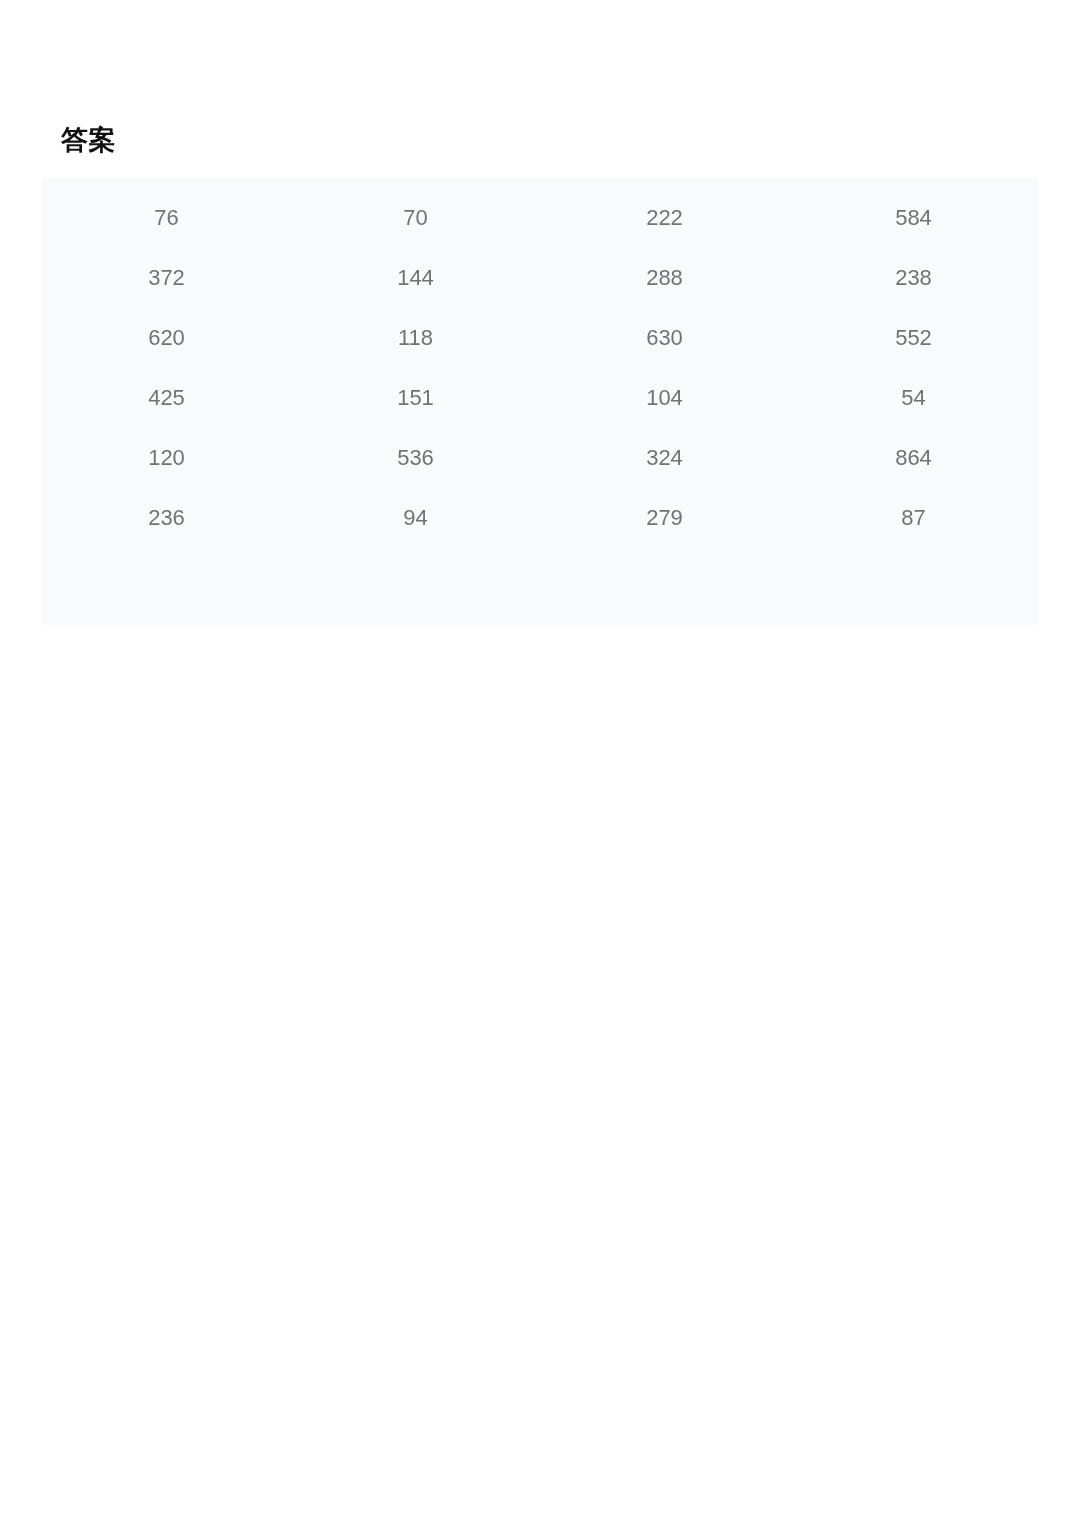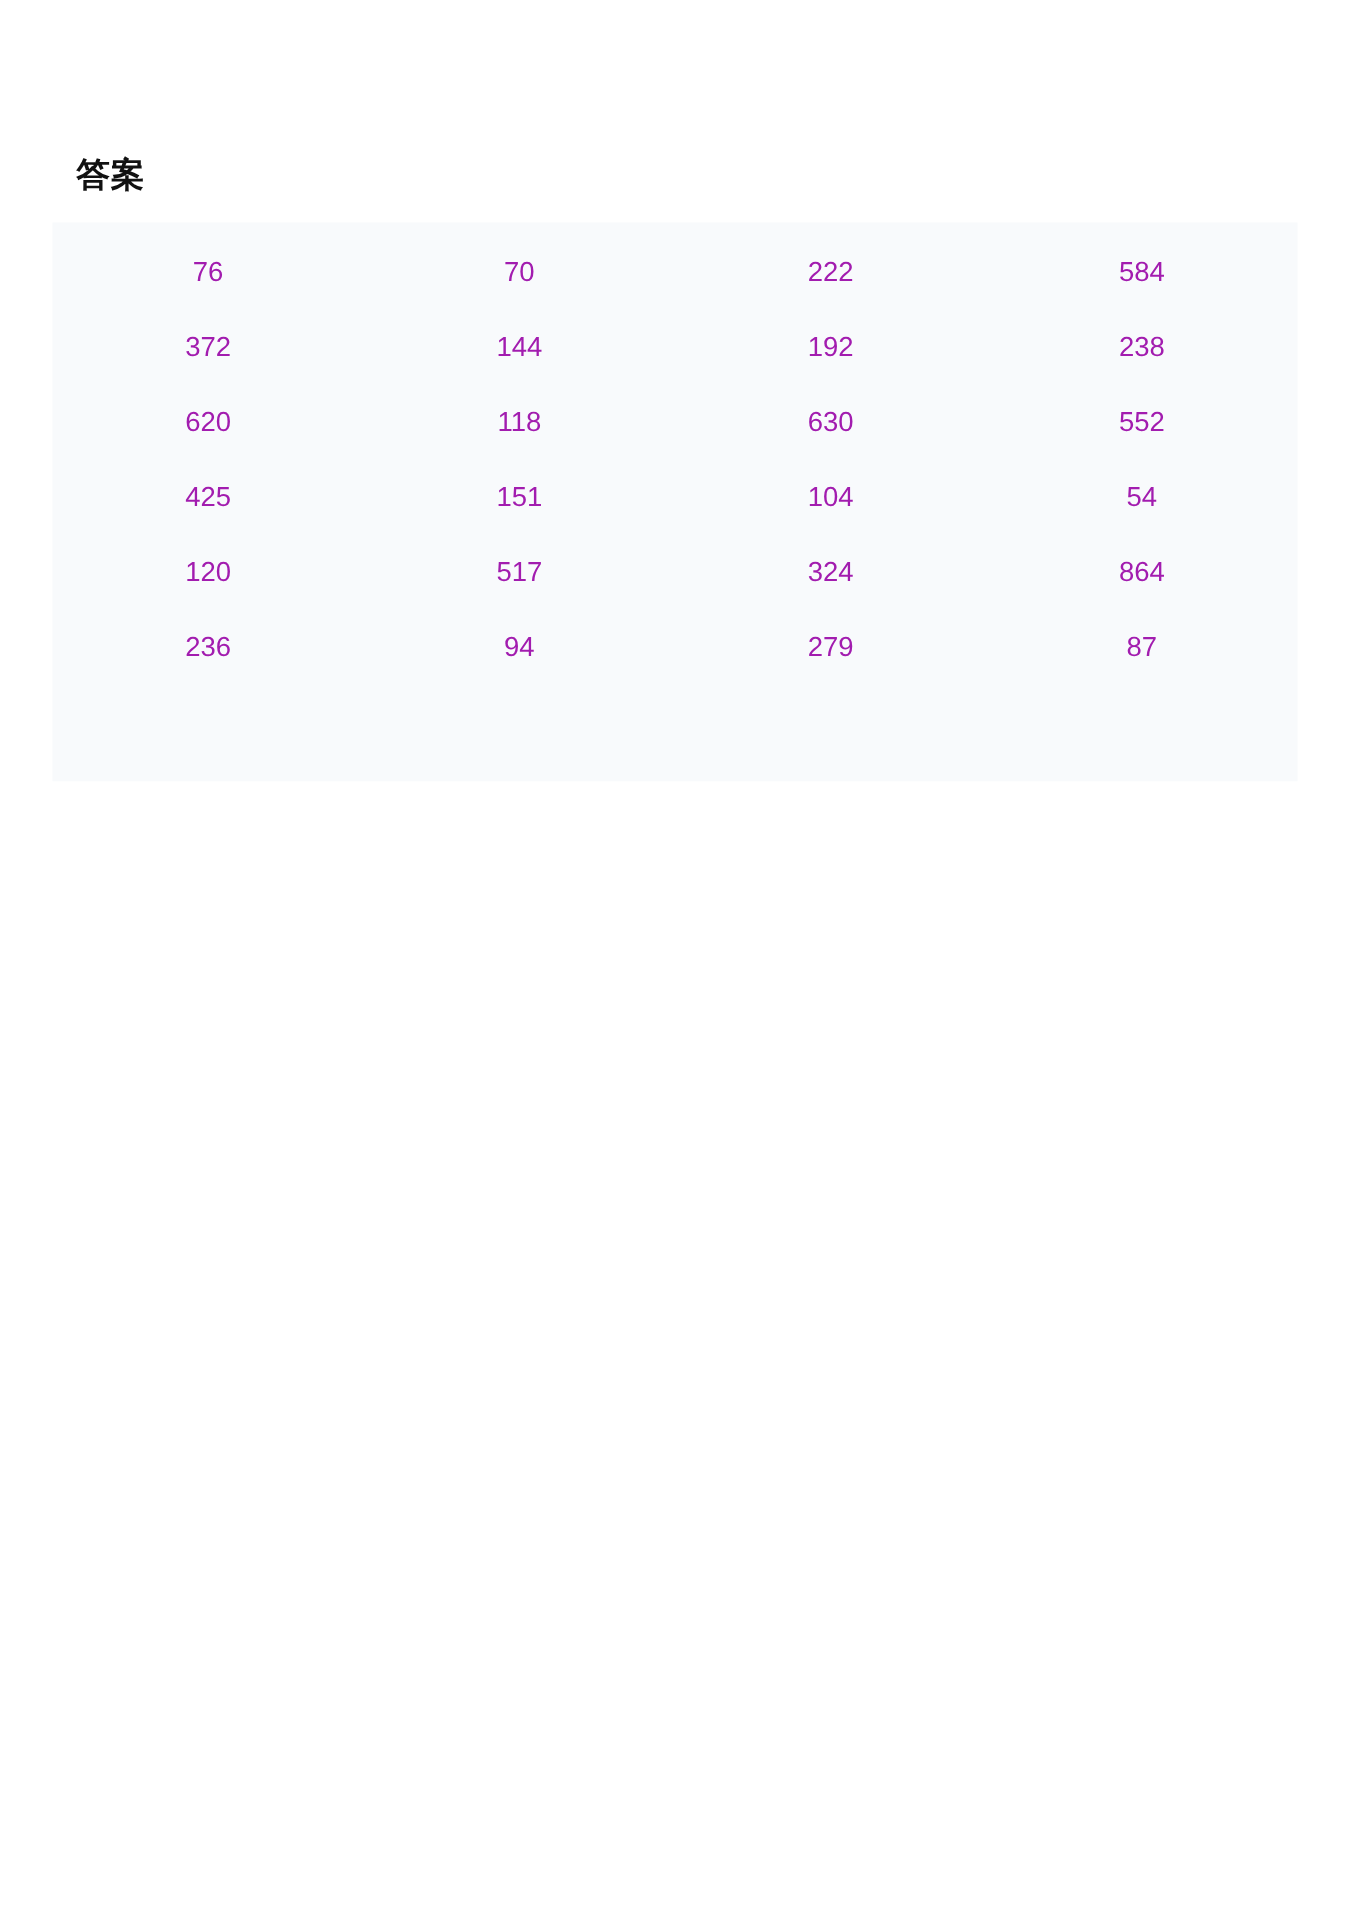--- a/index.html
+++ b/index.html
@@ -46,21 +46,21 @@
     table-layout: fixed;
   }
   .answer-grid tr {
     height: 60px;
   }
   .answer-grid td {
     text-align: center;
     vertical-align: middle;
     font-size: 22px;
     font-weight: 400;
-    color: #a21caf;
+    color: #737373;
     padding: 0;
     border: none;
     line-height: 60px;
   }
   .answer-grid tr:first-child td {
     padding-top: 10px;
   }
   .answer-grid tr:first-child {
     height: 70px;
   }
@@ -77,38 +77,38 @@
       <tbody>
         <tr>
           <td>76</td>
           <td>70</td>
           <td>222</td>
           <td>584</td>
         </tr>
         <tr>
           <td>372</td>
           <td>144</td>
-          <td>192</td>
+          <td>288</td>
           <td>238</td>
         </tr>
         <tr>
           <td>620</td>
           <td>118</td>
           <td>630</td>
           <td>552</td>
         </tr>
         <tr>
           <td>425</td>
           <td>151</td>
           <td>104</td>
           <td>54</td>
         </tr>
         <tr>
           <td>120</td>
-          <td>517</td>
+          <td>536</td>
           <td>324</td>
           <td>864</td>
         </tr>
         <tr>
           <td>236</td>
           <td>94</td>
           <td>279</td>
           <td>87</td>
         </tr>
       </tbody>

